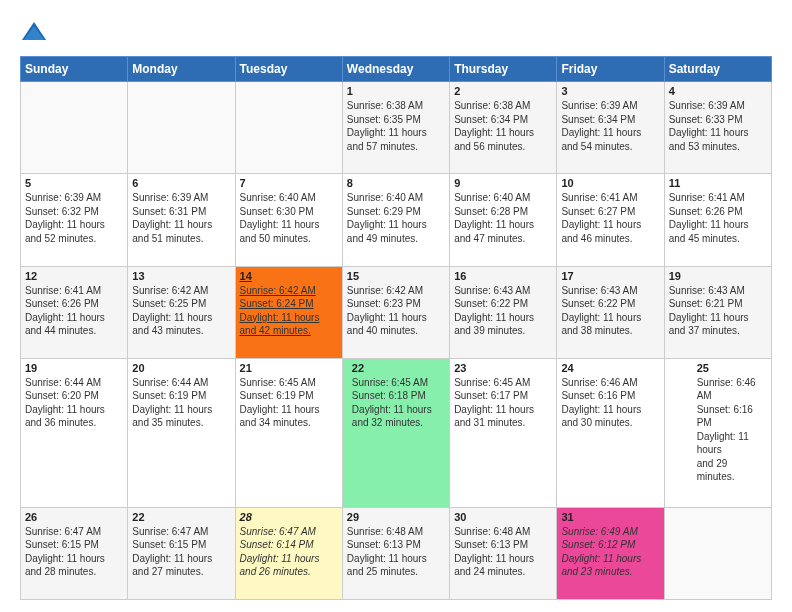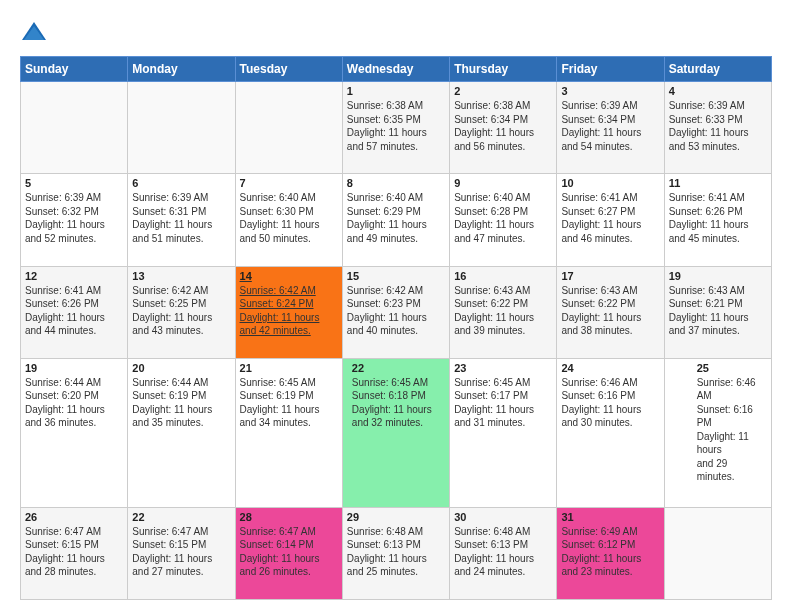--- a/index.html
+++ b/index.html
@@ -337,21 +337,21 @@
 Daylight: 11 hours
 and 28 minutes.</div>
           </td>
           <td style="background: rgb(245, 245, 245);">
             <span class="day-num">22</span>
             <div class="day-info" style="white-space: pre-line;">Sunrise: 6:47 AM
 Sunset: 6:15 PM
 Daylight: 11 hours
 and 27 minutes.</div>
           </td>
-          <td style="background: #ec4899;">
+          <td style="background: #fef9c3; font-style: italic;">
             <span class="day-num">28</span>
             <div class="day-info" style="white-space: pre-line;">Sunrise: 6:47 AM
 Sunset: 6:14 PM
 Daylight: 11 hours
 and 26 minutes.</div>
           </td>
           <td style="background: rgb(245, 245, 245);">
             <span class="day-num">29</span>
             <div class="day-info" style="white-space: pre-line;">Sunrise: 6:48 AM
 Sunset: 6:13 PM
@@ -360,21 +360,21 @@
           </td>
           <td style="background: rgb(245, 245, 245);">
             <span class="day-num">30</span>
             <div class="day-info" style="white-space: pre-line;">Sunrise: 6:48 AM
 Sunset: 6:13 PM
 Daylight: 11 hours
 and 24 minutes.</div>
           </td>
           <td style="background: #ec4899;">
             <span class="day-num">31</span>
-            <div class="day-info" style="white-space: pre-line;">Sunrise: 6:49 AM
+            <div class="day-info" style="white-space: pre-line; font-style: italic;">Sunrise: 6:49 AM
 Sunset: 6:12 PM
 Daylight: 11 hours
 and 23 minutes.</div>
           </td>
           <td class="empty-cell"></td>
         </tr>
       </tbody>
   </table>
 </div>
 

